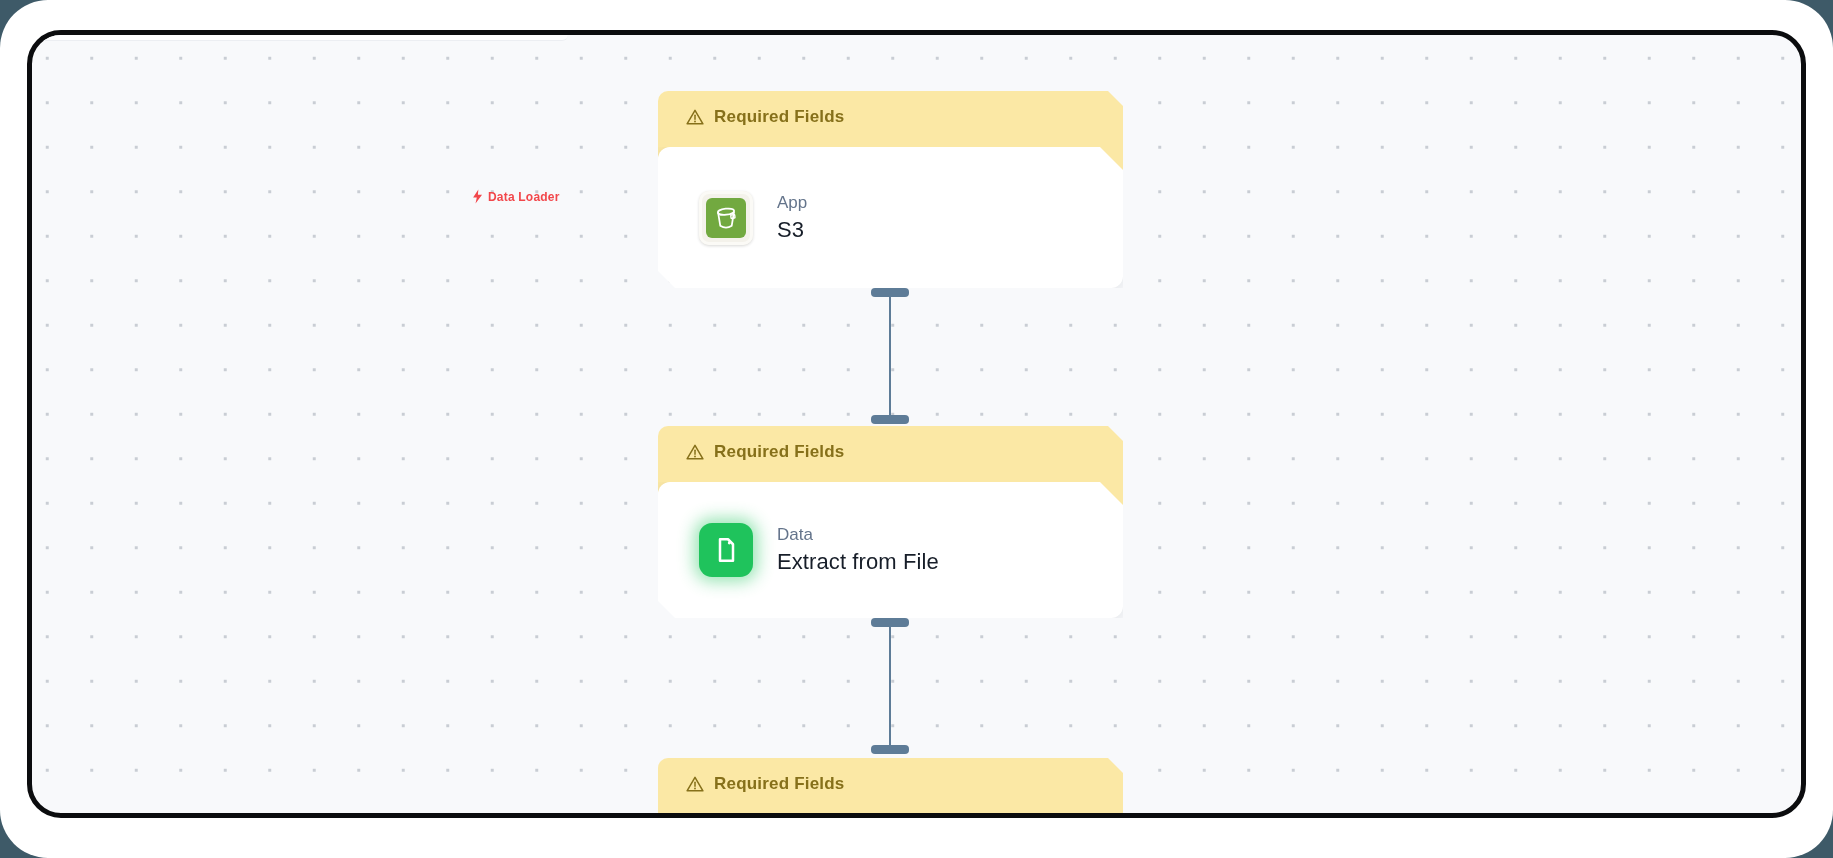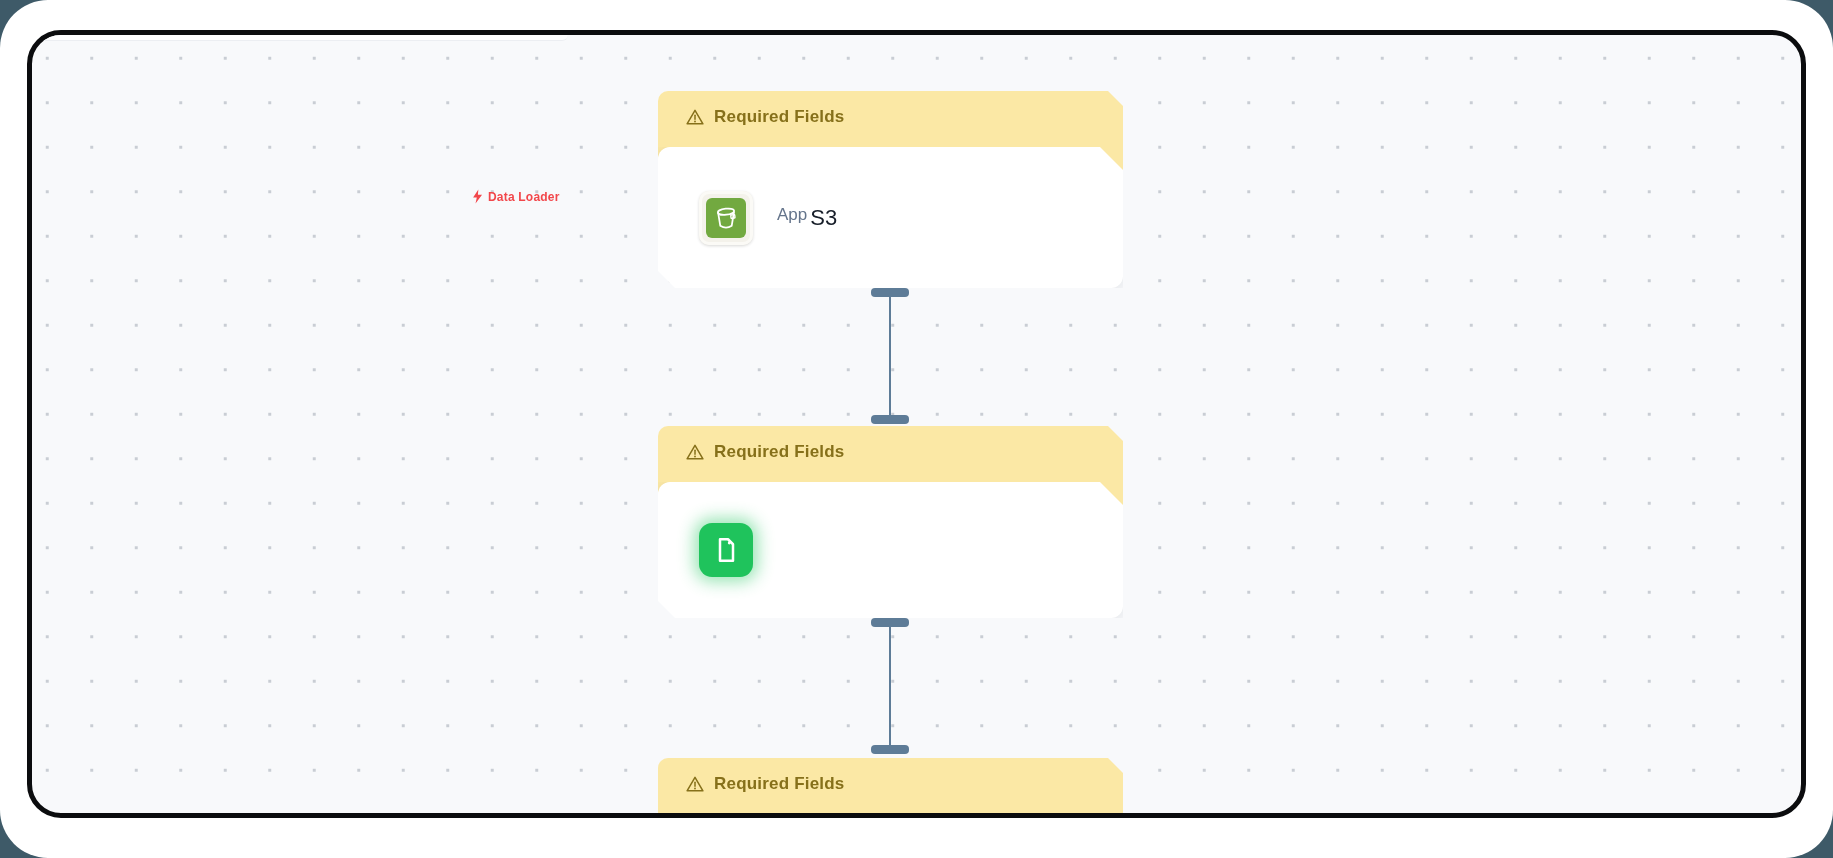--- a/index.html
+++ b/index.html
@@ -91,21 +91,21 @@
     box-shadow:0 1px 3px rgba(40,40,30,.18), inset 0 0 0 3px #FBFAF6;
   }
   .tile-s3 .tile-core{
     width:40px;height:40px;border-radius:6px;background:var(--s3-green);
     display:flex;align-items:center;justify-content:center;
   }
   .tile-file{
     background:var(--file-green);border-radius:13px;
     box-shadow:0 0 16px 5px rgba(34,197,94,.45);
   }
-  .text-col{display:flex;gap:3px;}
+  .text-col{display:flex;flex-direction:column;gap:3px;}
   .type-label{color:var(--type-text);font-size:17px;line-height:21px;}
   .name-label{color:var(--name-text);font-size:22px;font-weight:400;line-height:28px;letter-spacing:.1px;}
 
   .connector-line{position:absolute;width:2px;background:var(--connector);left:857px;}
   .line-1{top:255px;height:132px;}
   .line-2{top:585px;height:134px;}
   .port{
     position:absolute;left:839px;width:38px;height:9px;border-radius:4px;
     background:var(--connector);
   }
@@ -177,20 +177,24 @@
             </div>
           </div>
           <div class="card card-2">
             <div class="card-content">
               <div class="icon-tile tile-file">
                 <svg width="30" height="30" viewBox="0 0 24 24">
                   <path d="M7.2 3.4 H13.6 L17.6 7.4 V20.6 H7.2 Z" fill="none" stroke="#FFFFFF" stroke-width="2" stroke-linejoin="round"></path>
                   <circle cx="14.6" cy="6.4" r="1.15" fill="#FFFFFF"></circle>
                 </svg>
               </div>
+              <div class="text-col">
+                <span class="type-label">Data</span>
+                <span class="name-label">Extract from File</span>
+              </div>
             </div>
           </div>
         </div>
 
         <div class="connector-line line-2"></div>
         <div class="port port-2a"></div>
         <div class="port port-2b"></div>
 
         <div class="node node-3">
           <div class="banner">

